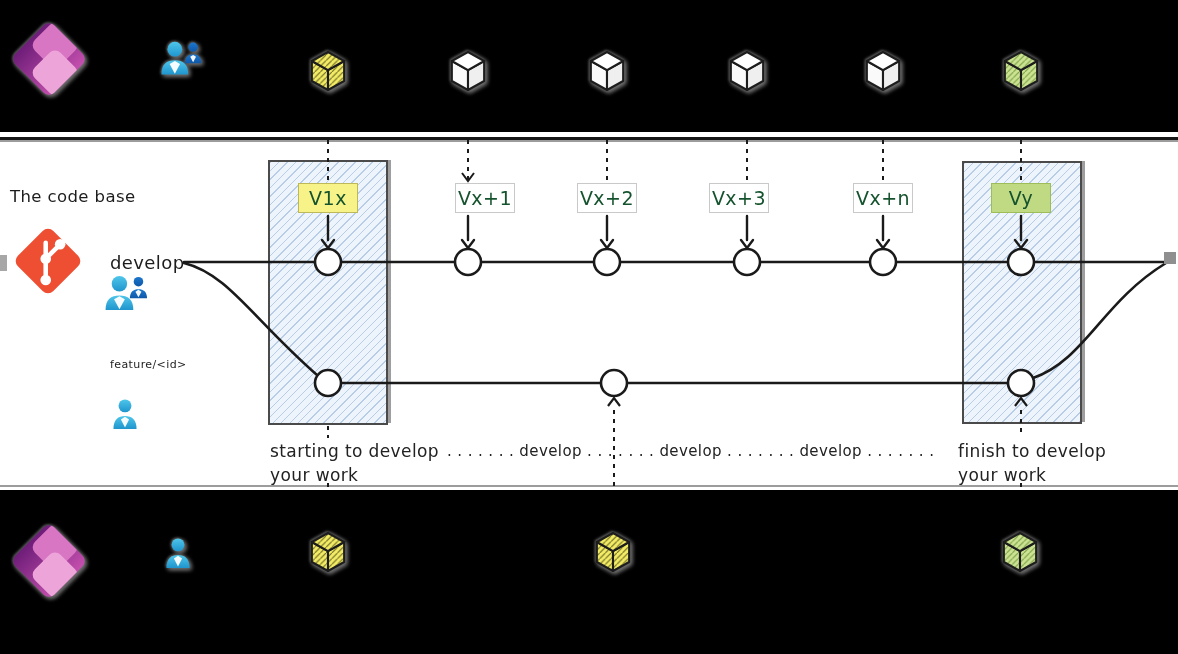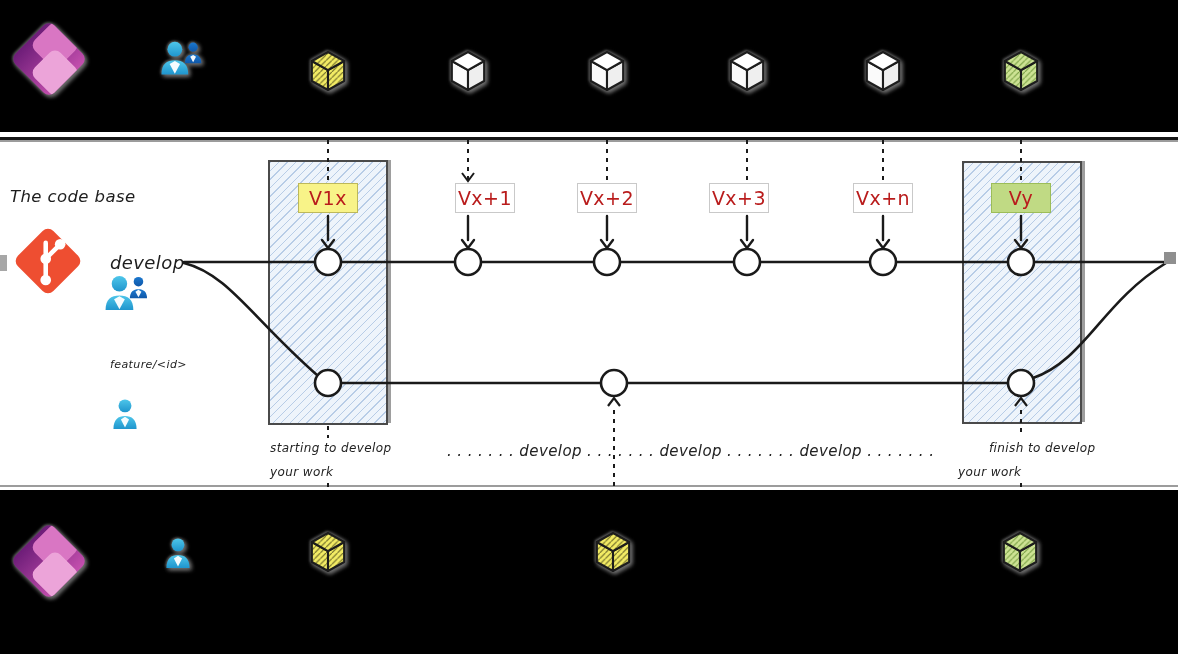--- a/index.html
+++ b/index.html
@@ -23,33 +23,33 @@
     background-color:#eef4fb;
     background-image:repeating-linear-gradient(135deg, rgba(130,165,210,.50) 0 1px, transparent 1px 6px);
     box-shadow:4px -1px 0 -1px #9e9e9e;
   }
   .hatch-left{left:268px;top:160px;height:265px;}
   .hatch-right{left:962px;top:161px;height:263px;}
   .version-label{
     position:absolute;top:183px;width:60px;height:30px;box-sizing:border-box;
     display:flex;align-items:center;justify-content:center;
     background:#fff;border:1.5px solid #c9c9c9;
-    font-size:19px;letter-spacing:.5px;color:#b91c1c;
+    font-size:19px;letter-spacing:.5px;color:#14532d;
   }
   .version-yellow{background:#f8f388;border-color:#bdb85a;}
   .version-green{background:#c0da84;border-color:#9cbd58;}
-  .txt{position:absolute;white-space:nowrap;letter-spacing:.4px;color:#1d1d1d;font-style:italic;}
+  .txt{position:absolute;white-space:nowrap;letter-spacing:.4px;color:#1d1d1d;}
   .title{left:10px;top:187px;font-size:16.5px;}
   .branch-develop{left:110px;top:252px;font-size:18px;}
   .branch-feature{left:110px;top:358px;font-size:11px;}
-  .cap{font-size:12px;color:#222;}
+  .cap{font-size:17px;color:#222;}
   .cap-start1{left:270px;top:441px;}
   .cap-start2{left:270px;top:465px;}
   .cap-mid{left:447px;top:442px;font-size:15px;}
-  .cap-fin1{left:958px;top:441px;margin-left:31px;}
+  .cap-fin1{left:958px;top:441px;}
   .cap-fin2{left:958px;top:465px;}
 </style>
 </head>
 <body>
 
 <svg width="0" height="0" style="position:absolute">
   <defs>
     <pattern id="hatchYellow" patternUnits="userSpaceOnUse" width="6" height="6">
       <rect width="6" height="6" fill="#f3ec64"></rect>
       <path d="M0,6 L6,0" stroke="#5f5c22" stroke-width="1.1"></path>

